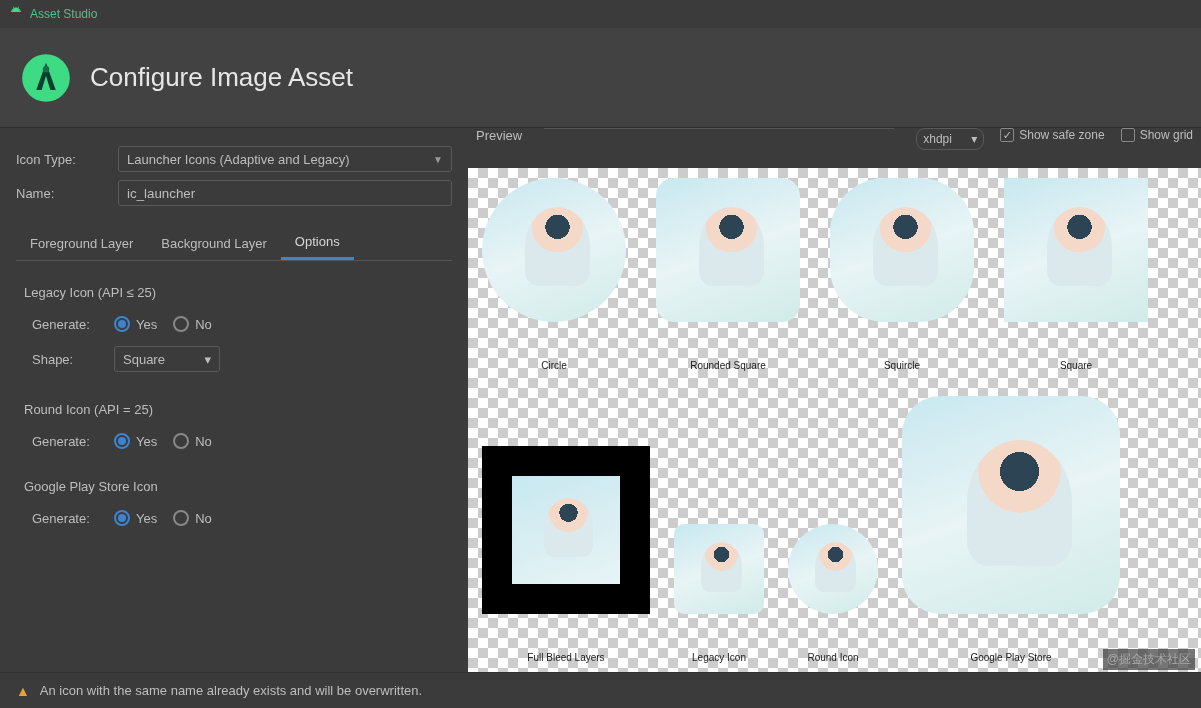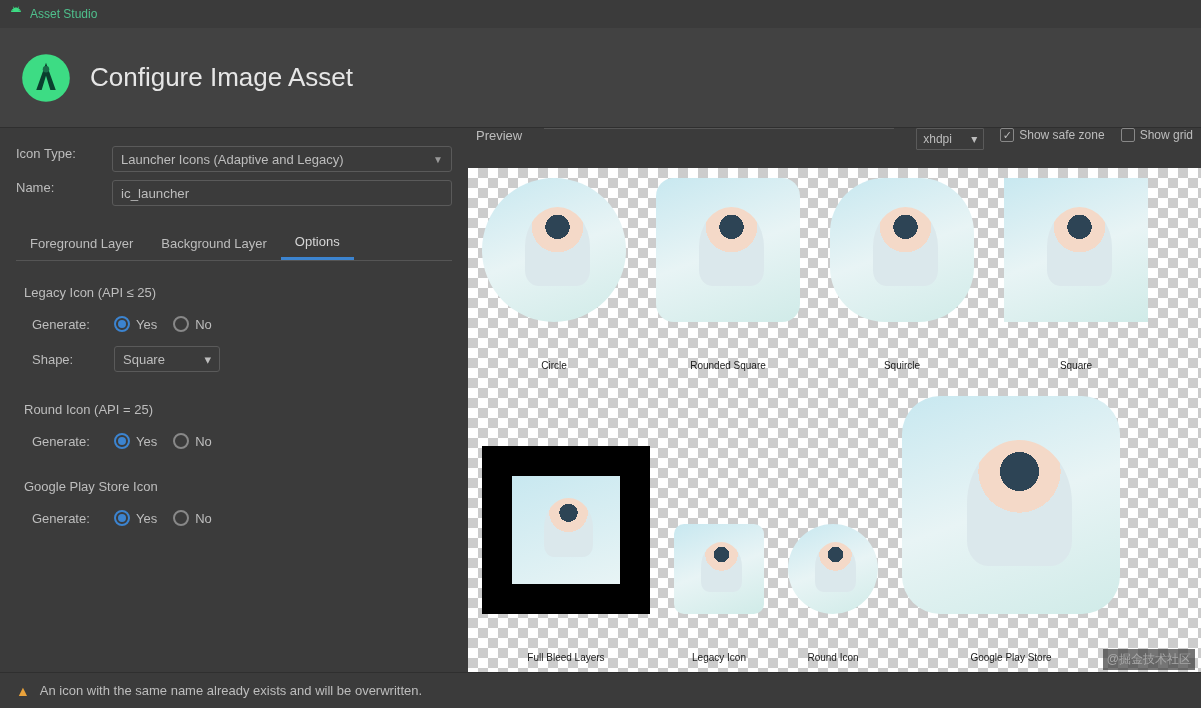--- a/index.html
+++ b/index.html
@@ -4,41 +4,41 @@
 <style>
 * { box-sizing: border-box; margin: 0; padding: 0; }
 body { font-family: "Segoe UI", sans-serif; background: #3b3b3b; color: #bdbdbd; font-size: 13px; width: 1201px; height: 708px; overflow: hidden; display: flex; flex-direction: column; }
 .titlebar { background: #3b3b3b; height: 28px; display: flex; align-items: center; padding: 0 8px; color: #4fc08d; font-size: 12px; gap: 6px; }
 .titlebar svg { width: 16px; height: 16px; }
 .header { background: #424242; height: 100px; display: flex; align-items: center; padding: 0 20px; gap: 18px; border-bottom: 1px solid #2f2f2f; }
 .header-icon { width: 52px; height: 52px; }
 .header-title { color: #e6e6e6; font-size: 26px; font-weight: 300; }
 .main { flex: 1; display: flex; background: #3b3b3b; overflow: hidden; }
 .left { width: 468px; padding: 18px 16px 0 16px; display: flex; flex-direction: column; gap: 8px; }
-.row { display: flex; gap: 4px; }
+.row { display: flex; align-items: center; gap: 10px; }
 .label { width: 92px; color: #bdbdbd; font-size: 13px; }
 .combo { flex: 1; height: 26px; background: #3b3b3b; border: 1px solid #5a5a5a; border-radius: 3px; display: flex; align-items: center; padding: 0 8px; justify-content: space-between; color: #bdbdbd; cursor: pointer; }
 .combo .arrow { font-size: 10px; color: #999; }
 .text-input { flex: 1; height: 26px; background: #3b3b3b; border: 1px solid #5a5a5a; border-radius: 3px; padding: 0 8px; color: #bdbdbd; outline: none; }
 .tabs { display: flex; border-bottom: 1px solid #555; margin-top: 12px; align-items: center; }
 .tab { padding: 8px 14px; color: #bdbdbd; cursor: pointer; font-size: 13px; }
 .tab.active { border-bottom: 3px solid #3c84d0; color: #d6d6d6; }
 .section-title { color: #bdbdbd; margin: 16px 0 8px 8px; font-size: 13px; }
 .subrow { display: flex; align-items: center; padding-left: 16px; gap: 6px; margin-bottom: 6px; }
 .sublabel { width: 76px; }
 .radio-wrap { display: flex; align-items: center; gap: 6px; margin-right: 10px; cursor: pointer; }
 .radio { width: 16px; height: 16px; border-radius: 50%; border: 2px solid #888; display: flex; align-items: center; justify-content: center; }
 .radio.checked { border-color: #3c84d0; }
 .radio.checked::after { content: ""; width: 8px; height: 8px; border-radius: 50%; background: #3c84d0; }
 .shape-combo { width: 106px; height: 26px; background: #3b3b3b; border: 1px solid #5a5a5a; border-radius: 3px; display: flex; align-items: center; justify-content: space-between; padding: 0 8px; cursor: pointer; }
 .right { flex: 1; display: flex; flex-direction: column; position: relative; }
 .preview-bar { height: 40px; display: flex; align-items: flex-start; padding: 0 8px 0 8px; gap: 16px; }
 .preview-label { color: #bdbdbd; }
 .preview-divider { flex: 1; height: 1px; background: #555; margin: 0 6px; }
-.density-combo { width: 68px; height: 22px; background: #3b3b3b; border: 1px solid #5a5a5a; border-radius: 1px; display: flex; align-items: center; justify-content: space-between; padding: 0 6px; font-size: 12px; cursor: pointer; }
+.density-combo { width: 68px; height: 22px; background: #3b3b3b; border: 1px solid #5a5a5a; border-radius: 9px; display: flex; align-items: center; justify-content: space-between; padding: 0 6px; font-size: 12px; cursor: pointer; }
 .check-wrap { display: flex; align-items: center; gap: 5px; font-size: 12px; cursor: pointer; }
 .checkbox { width: 14px; height: 14px; border: 1px solid #888; border-radius: 2px; display: flex; align-items: center; justify-content: center; font-size: 11px; color: #3c84d0; }
 .checkbox.checked::after { content: "✓"; color: #bdbdbd; }
 .canvas { flex: 1; margin: 0 0 0 0; position: relative; background-image: linear-gradient(45deg,#ccc 25%,transparent 25%),linear-gradient(-45deg,#ccc 25%,transparent 25%),linear-gradient(45deg,transparent 75%,#ccc 75%),linear-gradient(-45deg,transparent 75%,#ccc 75%); background-size: 20px 20px; background-position:0 0,0 10px,10px -10px,-10px 0; background-color: #fff; overflow: auto; }
 .grid { position: absolute; left: 14px; top: 10px; display: flex; flex-wrap: wrap; width: 710px; gap: 10px 30px; }
 .grid-row2 { position: absolute; left: 14px; top: 228px; display: flex; align-items: flex-end; gap: 24px; }
 .ptile { display: flex; flex-direction: column; align-items: center; gap: 6px; }
 .pimg { background: linear-gradient(160deg,#c8e8f0 0%,#e8f4f5 50%,#d0ebe8 100%); position: relative; overflow: hidden; display: flex; align-items: center; justify-content: center; }
 .pimg::before { content:""; position:absolute; width:45%; height:55%; top:20%; left:30%; background: radial-gradient(circle at 50% 25%, #2d4455 0%, #2d4455 18%, #f4d9c8 18%, #f4d9c8 38%, #dbe8ec 38%); border-radius: 50% 50% 20% 20%; }
 .plabel { color: #1a1a1a; font-size: 10px; margin-top: 32px; }

